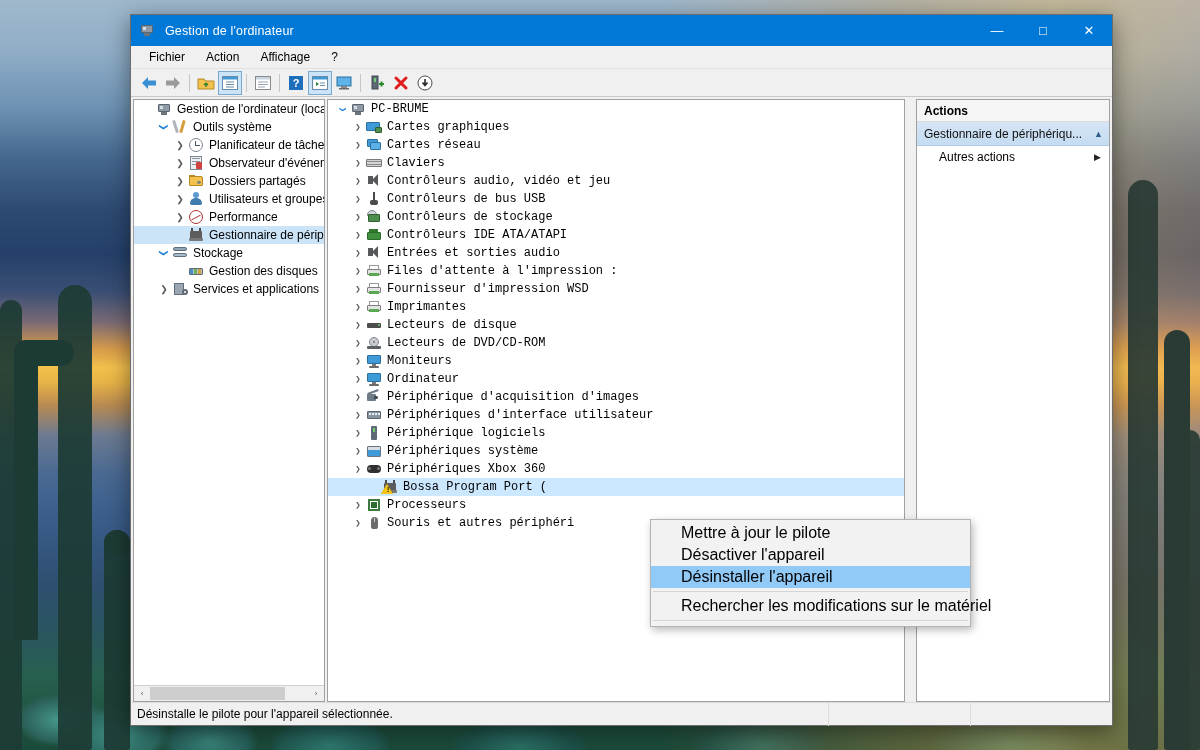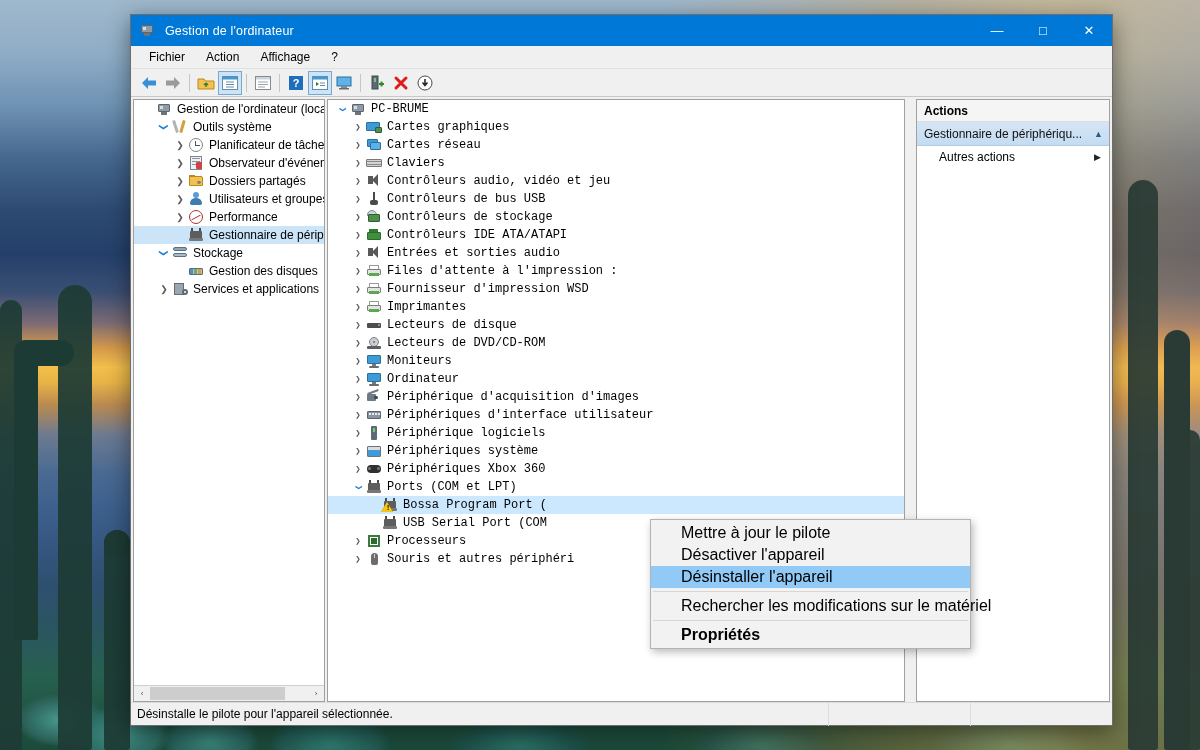--- a/index.html
+++ b/index.html
@@ -688,51 +688,31 @@
           </div>
           <div class="trow" style="padding-left:22px">
             <span class="chev">❯</span>
             <span class="ticon">
               <div class="ic xbox"></div>
               <div class="ic xbox-l"></div>
               <div class="ic xbox-r"></div>
             </span>
             <span class="tlabel">Périphériques Xbox 360</span>
           </div>
-          <div class="trow" style="padding-left:22px">
-            <span class="chev open" style="transform:rotate(90deg)">❯</span>
-            <span class="ticon">
-              <div class="ic port-p1"></div>
-              <div class="ic port-p2"></div>
-              <div class="ic port-b"></div>
-              <div class="ic port-f"></div>
-            </span>
-            <span class="tlabel">Ports (COM et LPT)</span>
-          </div>
           <div class="trow sel2" style="padding-left:38px">
             <span class="chev blank">❯</span>
             <span class="ticon">
               <div class="ic port-p1"></div>
               <div class="ic port-p2"></div>
               <div class="ic port-b"></div>
               <div class="ic port-f"></div>
               <span class="ic warn"></span>
               <span class="ic warn-x">!</span>
             </span>
             <span class="tlabel">Bossa Program Port (</span>
-          </div>
-          <div class="trow" style="padding-left:38px">
-            <span class="chev blank">❯</span>
-            <span class="ticon">
-              <div class="ic port-p1"></div>
-              <div class="ic port-p2"></div>
-              <div class="ic port-b"></div>
-              <div class="ic port-f"></div>
-            </span>
-            <span class="tlabel">USB Serial Port (COM</span>
           </div>
           <div class="trow" style="padding-left:22px">
             <span class="chev">❯</span>
             <span class="ticon">
               <div class="ic cpu-o"></div>
               <div class="ic cpu-i"></div>
             </span>
             <span class="tlabel">Processeurs</span>
           </div>
           <div class="trow" style="padding-left:22px">
@@ -765,15 +745,14 @@
     <div class="status-seg"></div>
   </div>
 
   <div id="ctxmenu">
       <div class="ctx-item">Mettre à jour le pilote</div>
       <div class="ctx-item">Désactiver l'appareil</div>
       <div class="ctx-item hl">Désinstaller l'appareil</div>
       <div class="ctx-sep"></div>
       <div class="ctx-item">Rechercher les modifications sur le matériel</div>
       <div class="ctx-sep"></div>
-      <div class="ctx-item bold">Propriétés</div>
     </div>
 </div>
 
 </body></html>

